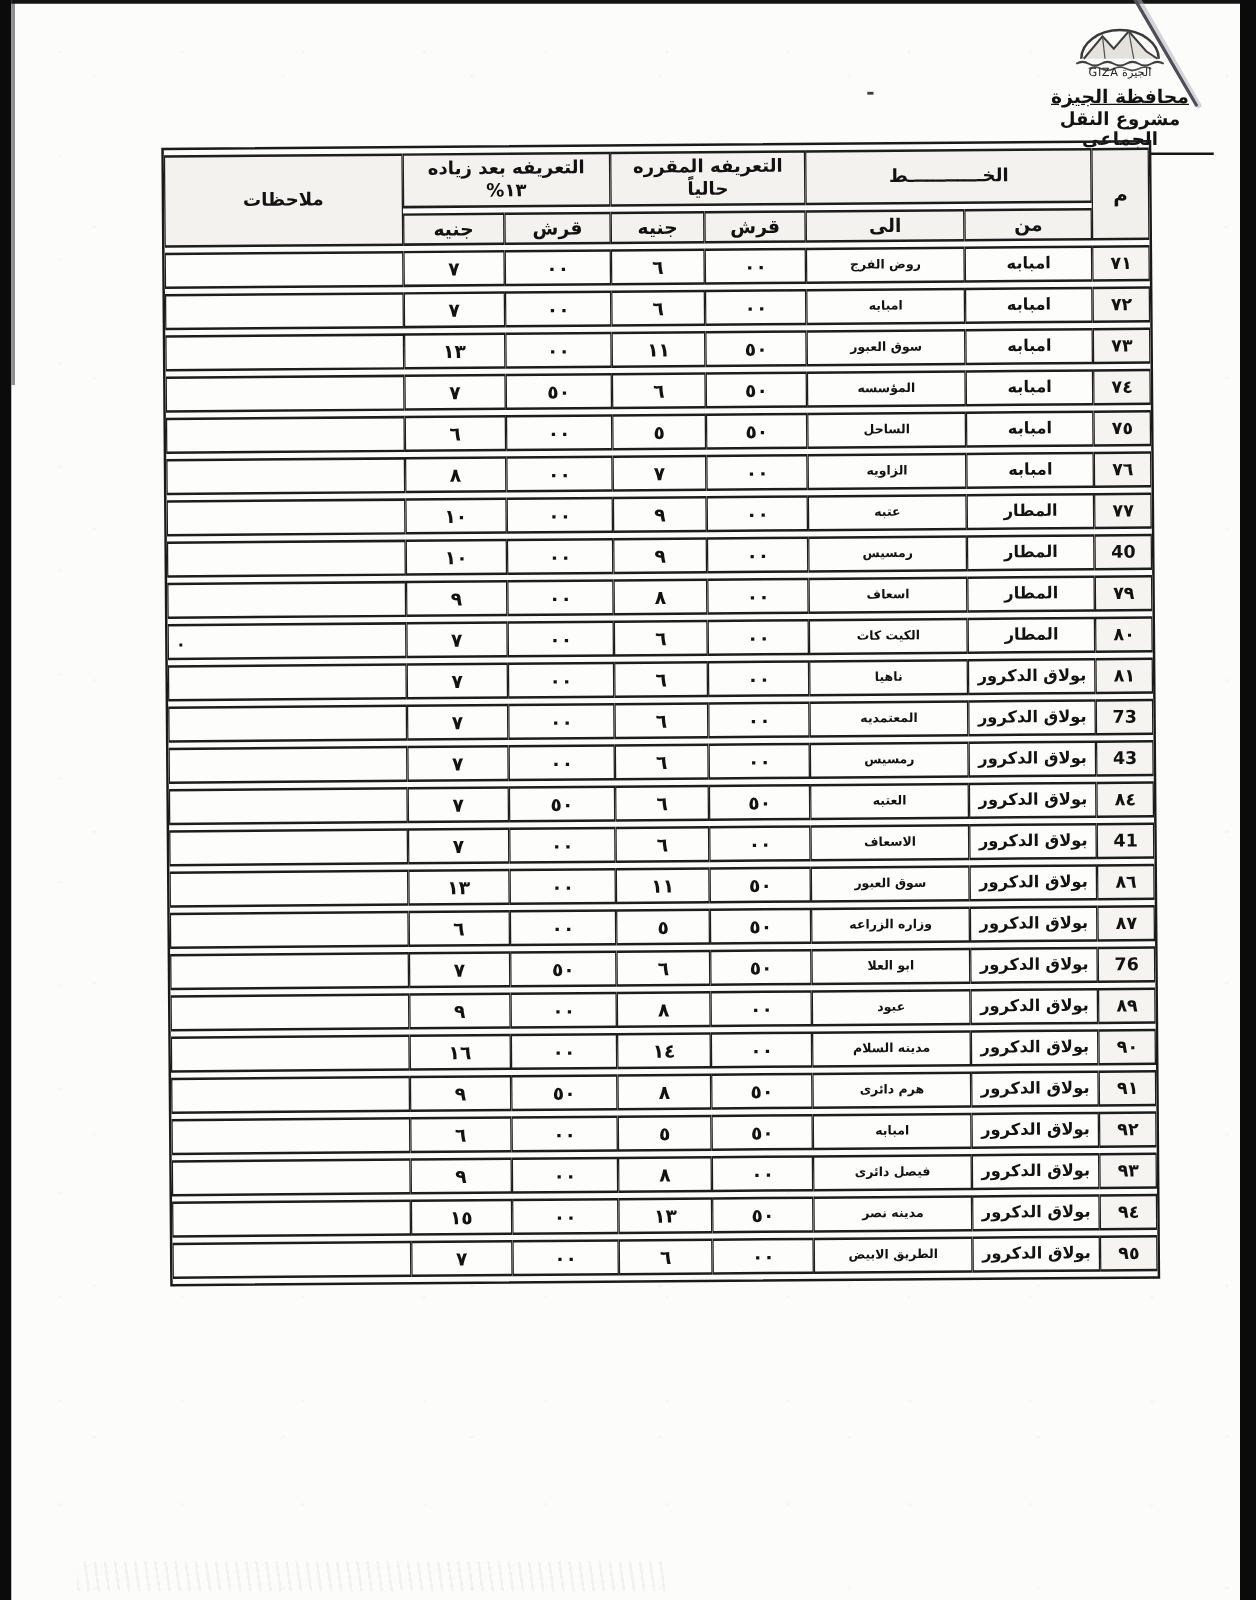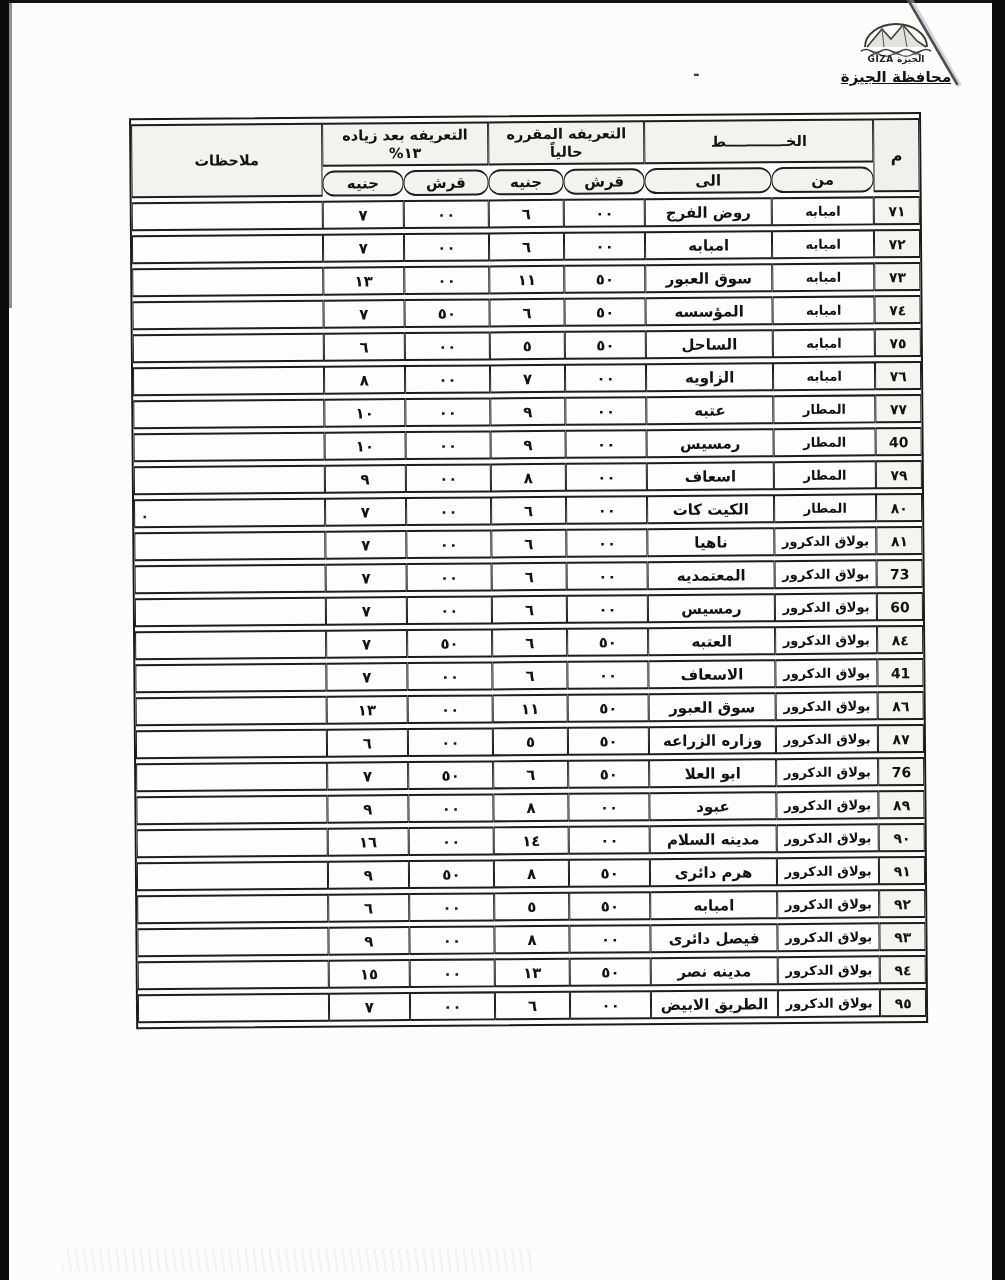--- a/index.html
+++ b/index.html
@@ -28,21 +28,21 @@
     position:absolute; left:62px; top:1249px; width:470px; height:24px;
     background:repeating-linear-gradient(82deg, rgba(110,110,110,.16) 0 2px, transparent 2px 8px);
     opacity:.45;
   }
 
   .diag-svg { position:absolute; left:880px; top:0; width:95px; height:96px; }
 
   
   .letterhead { position:absolute; top:16px; right:34px; width:150px; text-align:center; }
   .logo-art { display:block; margin:0 auto; }
-  .logo-caption { font-size:9px; font-weight:bold; color:#222; margin-top:-4px; letter-spacing:.5px; }
+  .logo-caption { font-size:9px; font-weight:normal; color:#222; margin-top:-4px; letter-spacing:.5px; }
   .gov-name { font-size:15px; font-weight:bold; color:#131313; margin-top:4px;text-decoration:underline; }
   .proj-name { display:inline-block; font-size:14.5px; font-weight:bold; color:#131313;
                border-bottom:2.2px solid #161616; padding-bottom:2px; margin-top:2px; }
   .stray-dash { position:absolute; left:693px; top:64px; font-size:16px; font-weight:bold; color:#3d3d3d; }
 
   
   .table-wrap {
     position:absolute; left:127px; top:112px; width:794px;
     transform:rotate(-0.45deg); transform-origin:top right;
   }
@@ -57,26 +57,26 @@
   .fare th, .fare td {
     border:2px solid #1d1d1d;
     border-left-width:1.5px; border-right-width:1.5px;
     vertical-align:middle; text-align:center;
     color:#121212; font-weight:bold;
     padding:0 2px;
     overflow:hidden; white-space:nowrap;
   }
   .fare thead th { background:#f3f2ef; }
   .fare thead .th-group { height:44px; font-size:14.5px; line-height:1.25; }
-  .fare thead .th-sub   { height:26px; font-size:15px;border-radius:12px; }
+  .fare thead .th-sub   { height:26px; font-size:15px; }
   .fare thead .th-serial { font-size:16px; background:#f1f0ec; }
   .fare tbody td { height:29px; background:#fdfdfc; }
   .c-no   { font-size:14px; background:#f5f4f0 !important; }
   .c-from { font-size:13px; }
-  .c-to   { font-size:15px; }
+  .c-to   { font-size:10px; }
   .c-num  { font-size:15px; letter-spacing:1px; }
   .c-notes{ text-align:left !important; vertical-align:bottom; padding-left:7px !important; font-size:13px; }
 </style>
 </head>
 <body>
 
 <div class="page">
 
   <div class="edge-left"></div>
   <div class="edge-left-shadow"></div>
@@ -93,20 +93,21 @@
     <svg class="logo-art" width="86" height="42" viewBox="0 0 86 42">
       <path d="M12 31 A 31 23 0 0 1 74 31" fill="none" stroke="#3a3a38" stroke-width="2"></path>
       <polyline points="14,31 29,13 38,23 50,9 64,25 73,31" fill="#e4e2dc" stroke="#3d3d3b" stroke-width="1.6"></polyline>
       <polyline points="29,13 31,31" fill="none" stroke="#55534f" stroke-width="1"></polyline>
       <polyline points="50,9 54,31" fill="none" stroke="#55534f" stroke-width="1"></polyline>
       <path d="M8 35 q5 -3 10 0 t10 0 t10 0 t10 0 t10 0 t10 0 t10 0" fill="none" stroke="#40403e" stroke-width="1.6"></path>
       <path d="M18 39 q5 -2.5 10 0 t10 0 t10 0 t10 0 t10 0" fill="none" stroke="#50504e" stroke-width="1.3"></path>
     </svg>
     <div class="logo-caption">الجيزة GIZA</div>
     <div class="gov-name">محافظة الجيزة</div>
+    <div><span class="proj-name">مشروع النقل الجماعى</span></div>
   </div>
 
   <div class="stray-dash">-</div>
 
   <div class="table-wrap">
     <table class="fare">
       <colgroup>
         <col style="width:45px">
         <col style="width:101px">
         <col style="width:125px">
@@ -254,21 +255,21 @@
     <td class="c-no">73</td>
     <td class="c-from">بولاق الدكرور</td>
     <td class="c-to">المعتمديه</td>
     <td class="c-num">٠٠</td>
     <td class="c-num">٦</td>
     <td class="c-num">٠٠</td>
     <td class="c-num">٧</td>
     <td class="c-notes"></td>
   </tr>
           <tr>
-    <td class="c-no">60</td>
+    <td class="c-no">43</td>
     <td class="c-from">بولاق الدكرور</td>
     <td class="c-to">رمسيس</td>
     <td class="c-num">٠٠</td>
     <td class="c-num">٦</td>
     <td class="c-num">٠٠</td>
     <td class="c-num">٧</td>
     <td class="c-notes"></td>
   </tr>
           <tr>
     <td class="c-no">٨٤</td>

